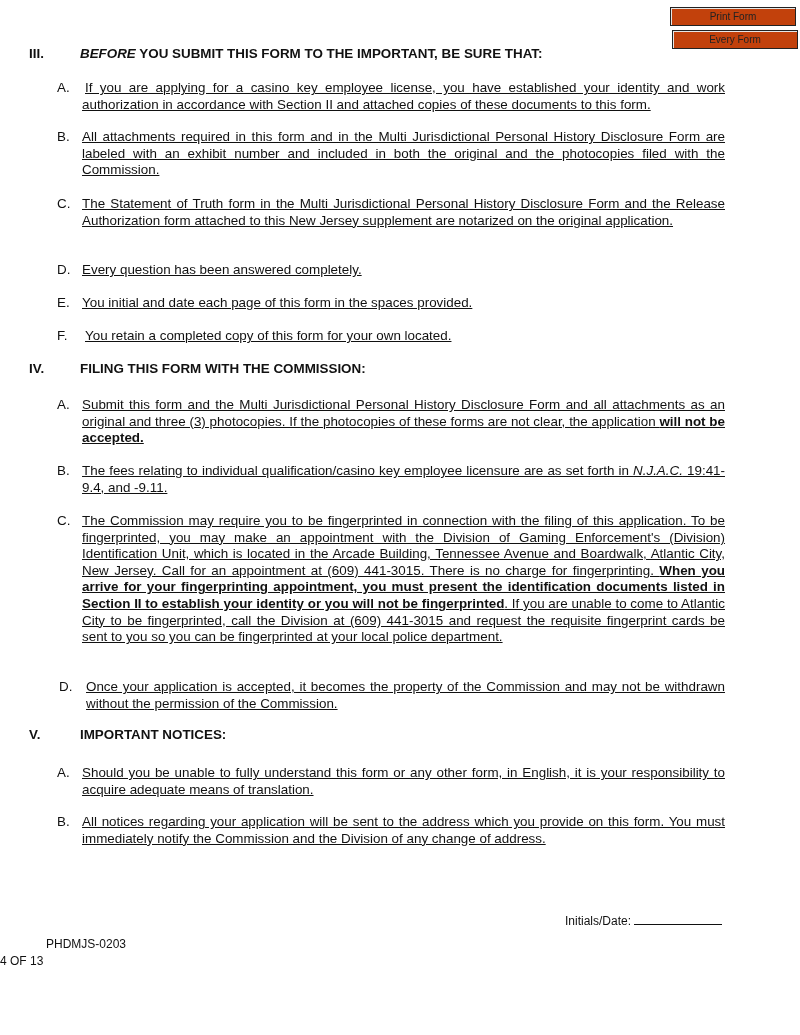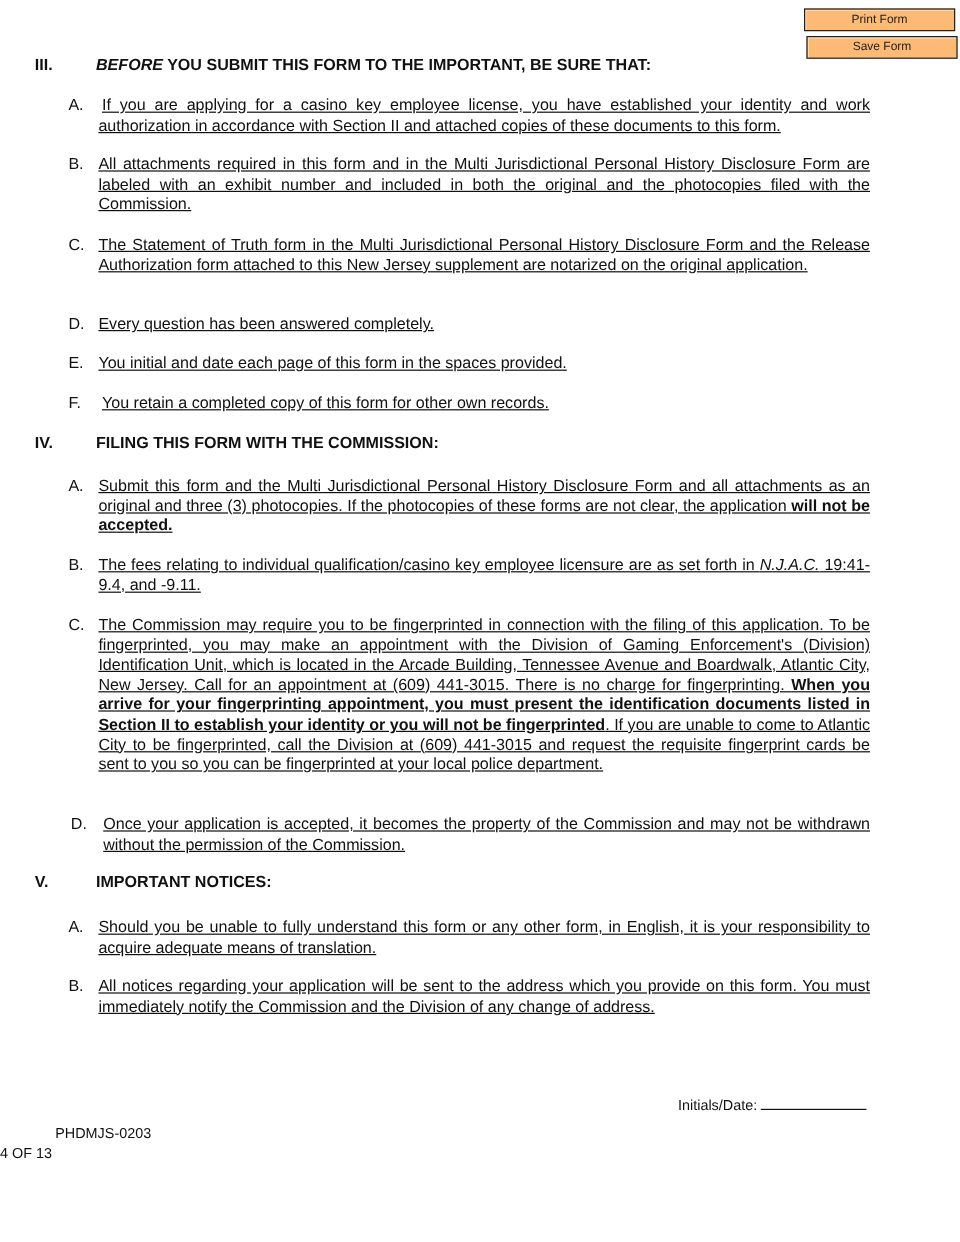--- a/index.html
+++ b/index.html
@@ -2,21 +2,21 @@
 <html><head>
   <meta charset="utf-8">
   <style>
     html, body { margin: 0; padding: 0; background: #ffffff; }
     body {
       width: 800px; height: 1035px; position: relative; overflow: hidden;
       font-family: "Liberation Sans", sans-serif; color: #111; font-size: 13.4px;
     }
     .btn {
       position: absolute; left: 670px; width: 126px; height: 19px;
-      background: #fdba74; border: 1px solid #222; box-sizing: border-box;
+      background: #c2410c; border: 1px solid #222; box-sizing: border-box;
       font-family: "Liberation Sans", sans-serif; font-size: 10px; color: #222;
       text-align: center; line-height: 17px; cursor: pointer;
       box-shadow: inset 1px 1px 0 #e6e6e6;
     }
     .btn.print { top: 7px; }
     .btn.save { top: 30px; left: 672px; }
     .sec-head {
       position: absolute; font-weight: bold; font-size: 13.4px; white-space: nowrap;
     }
     .sec-head .num { display: inline-block; width: 51px; }
@@ -30,21 +30,21 @@
     b { font-weight: bold; }
     .footer-left { position: absolute; left: 46px; top: 937px; font-size: 12px; }
     .footer-right { position: absolute; left: 565px; top: 913px; font-size: 12px; }
     .footer-right .line { display: inline-block; width: 88px; border-bottom: 1px solid #111; height: 11px; vertical-align: baseline; }
     .footer-center { position: absolute; left: 0; width: 776px; top: 954px; font-size: 12px; }
   </style>
 </head>
 <body>
 
 <div class="btn print">Print Form</div>
-<div class="btn save">Save Form</div>
+<div class="btn save">Every Form</div>
 
 <div class="sec-head" style="left:29px; top:46px;">
   <span class="num">III.</span><i>BEFORE</i><span> YOU SUBMIT THIS FORM TO THE IMPORTANT, BE SURE THAT:</span>
 </div>
 
 <div class="item" style="top:80px;">
   <span class="letter">A.</span>
   <span class="body indent">If you are applying for a casino key employee license, you have established your identity and work authorization in accordance with Section II and attached copies of these documents to this form.</span>
 </div>
 <div class="item" style="top:129px;">
@@ -58,21 +58,21 @@
 <div class="item" style="top:262px;">
   <span class="letter">D.</span>
   <span class="body">Every question has been answered completely.</span>
 </div>
 <div class="item" style="top:295px;">
   <span class="letter">E.</span>
   <span class="body">You initial and date each page of this form in the spaces provided.</span>
 </div>
 <div class="item" style="top:328px;">
   <span class="letter">F.</span>
-  <span class="body indent">You retain a completed copy of this form for other own records.</span>
+  <span class="body indent">You retain a completed copy of this form for your own located.</span>
 </div>
 
 <div class="sec-head" style="left:29px; top:361px;">
   <span class="num">IV.</span><span>FILING THIS FORM WITH THE COMMISSION:</span>
 </div>
 
 <div class="item" style="top:397px;">
   <span class="letter">A.</span>
   <span class="body"><span>Submit this form and the Multi Jurisdictional Personal History Disclosure Form and all attachments as an original and three (3) photocopies.  If the photocopies of these forms are not clear, the application </span><b>will not be accepted.</b></span>
 </div>

